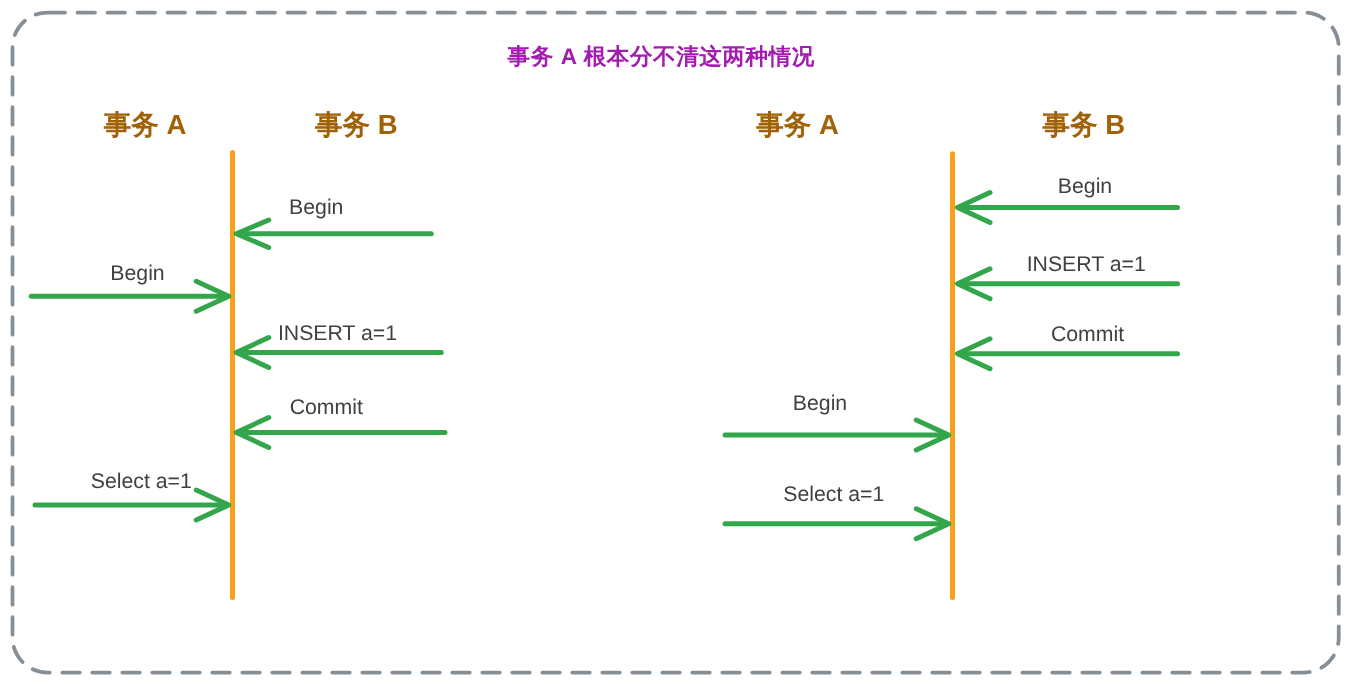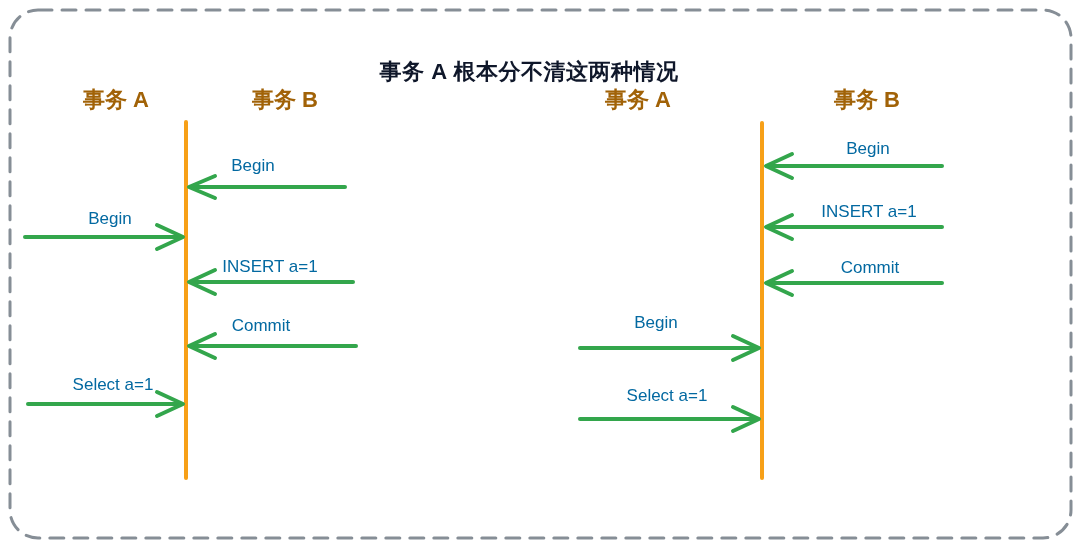--- a/index.html
+++ b/index.html
@@ -30,35 +30,34 @@
     position: absolute;
     transform: translateX(-50%);
     white-space: nowrap;
     line-height: 1.15;
   }
   .title {
     position: absolute;
     left: 529px;
     top: 33px;
     transform: translateX(-50%);
-    font-size: 22px;
+    font-size: 18px;
     font-weight: bold;
-    color: #0f172a;
+    color: #a21caf;
     letter-spacing: 0.5px;
     white-space: nowrap;
-    margin-top: 24px;
   }
   .actor {
     font-size: 22px;
     font-weight: 600;
     color: #a16207;
   }
   .msg {
     font-size: 17px;
-    color: #0369a1;
+    color: #404040;
   }
 </style>
 </head>
 <body>
 
 <div class="canvas">
 
   <svg class="overlay" viewBox="0 0 1080 548">
 
     <rect x="10" y="10" width="1061" height="528" rx="28" stroke-width="3" stroke-dasharray="14 10" stroke="#868e96"></rect>

